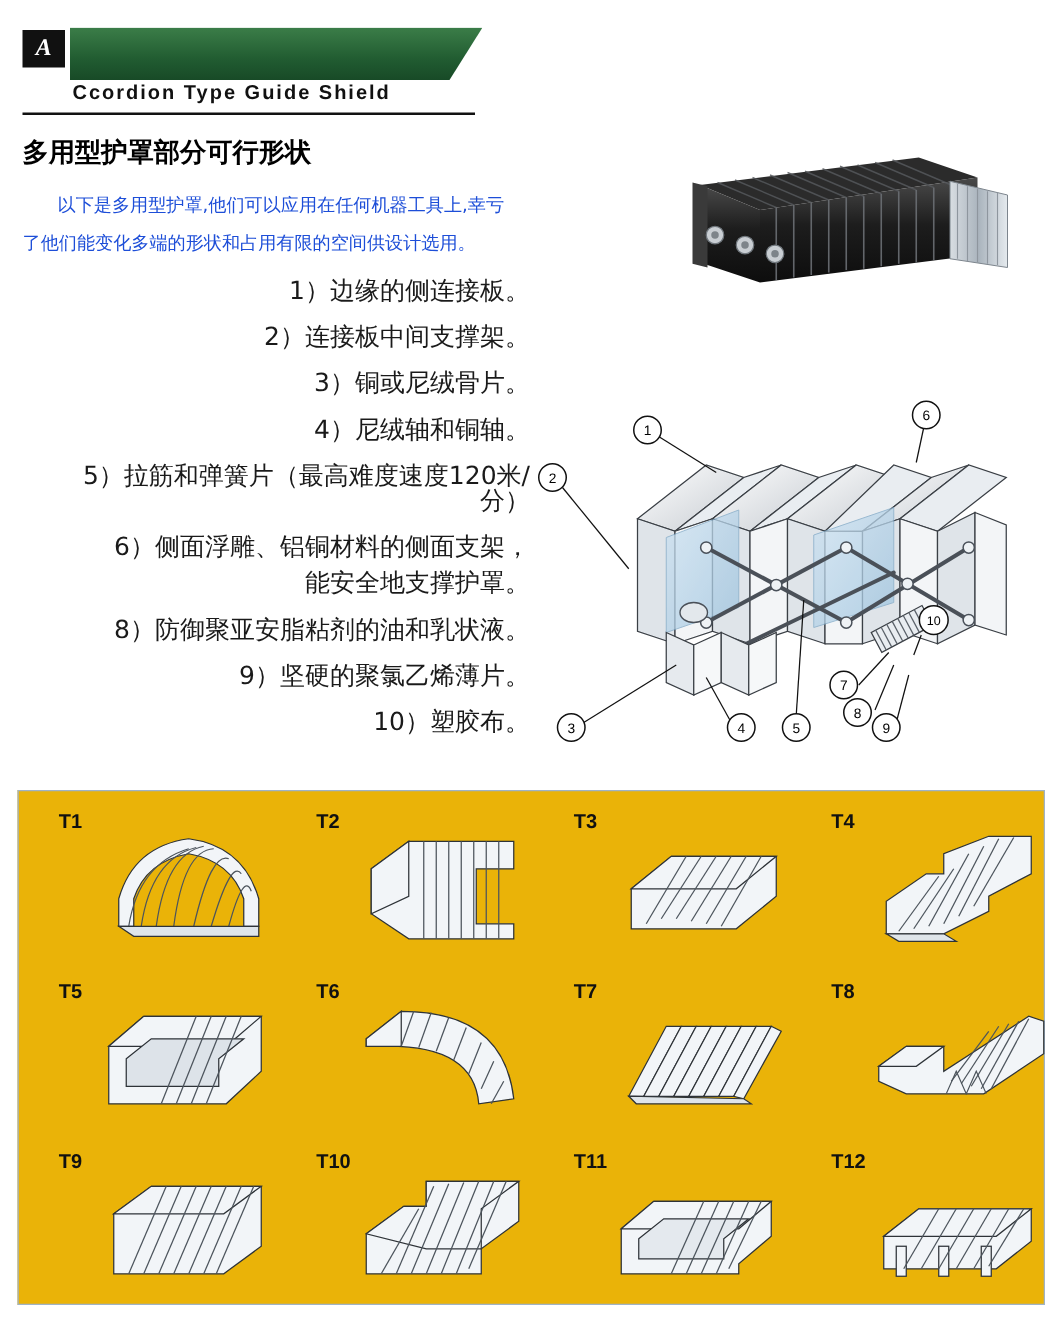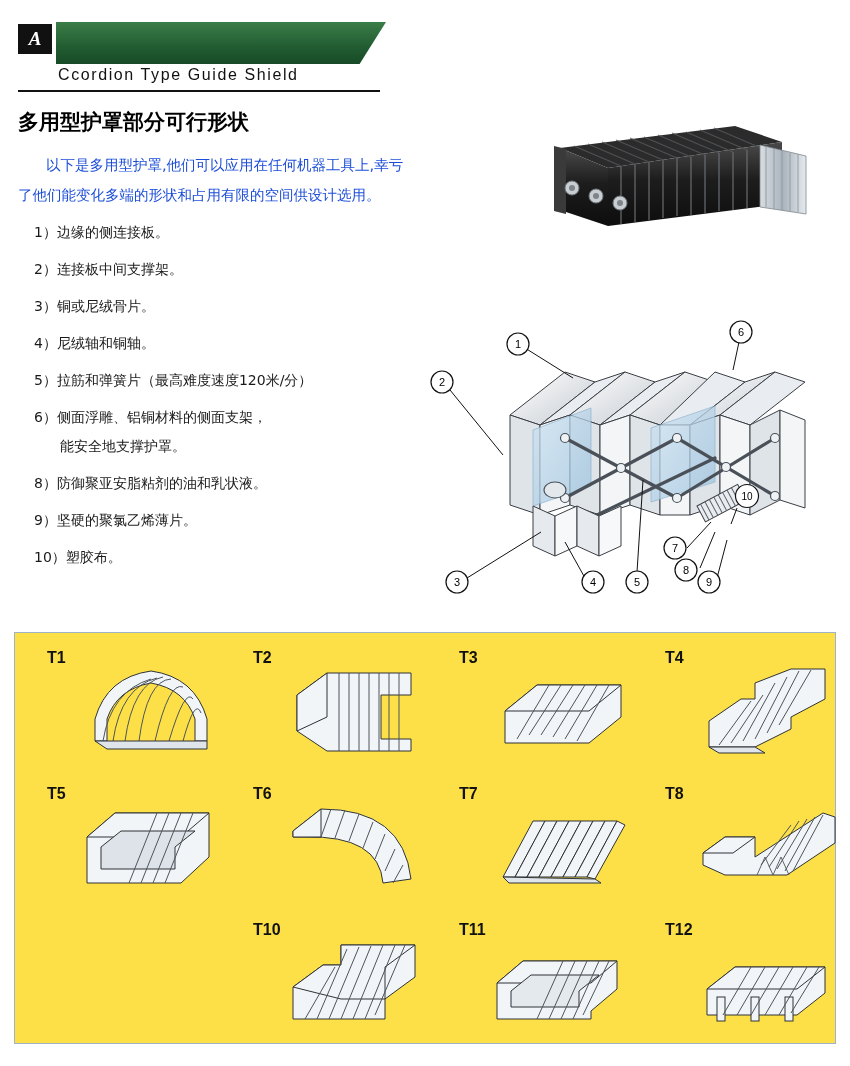--- a/index.html
+++ b/index.html
@@ -52,21 +52,21 @@
     white-space: nowrap;
     font-family: "DejaVu Sans", sans-serif;
   }
   .banner-cn .small { font-size: 19px; letter-spacing: 1px; }
   .banner-cn .big { font-size: 28px; font-weight: bold; letter-spacing: 1px; }
   .banner-cn .tail { font-size: 17px; font-style: italic; }
   .banner-en {
     position: absolute;
     left: 58px; top: 66px;
     font-size: 16px;
-    font-weight: normal;
+    font-weight: bold;
     color: #111;
     letter-spacing: 1.6px;
     font-family: "Liberation Sans", sans-serif;
     text-align: right;
   }
   .banner-rule {
     position: absolute;
     left: 18px; top: 90px;
     width: 362px; height: 2px;
     background: #111;
@@ -88,24 +88,25 @@
     font-size: 14.5px;
     line-height: 30px;
     color: #1d4ed8;
     text-indent: 28px;
     font-family: "DejaVu Sans", sans-serif;
   }
   .list {
     position: absolute;
     left: 34px; top: 222px;
     width: 390px;
-    font-size: 14px;
+    font-size: 20px;
     line-height: 20px;
     color: #1a1a1a;
     font-family: "DejaVu Sans", sans-serif;
+    text-align: right;
   }
   .list-item { margin-bottom: 17px; }
   .list-item .cont { display: block; padding-left: 26px; margin-top: 9px; }
 
   
   .photo {
     position: absolute;
     left: 520px; top: 118px;
     width: 300px; height: 125px;
   }
@@ -115,21 +116,21 @@
     position: absolute;
     left: 415px; top: 310px;
     width: 425px; height: 290px;
   }
 
   
   .panel {
     position: absolute;
     left: 14px; top: 632px;
     width: 822px; height: 412px;
-    background: #fde047;
+    background: #eab308;
     border: 1px solid #9fb3c6;
   }
   .shape-cell {
     position: absolute;
     width: 205px; height: 128px;
   }
   .shape-label {
     position: absolute;
     left: 22px; top: 8px;
     font-size: 16px;
@@ -539,20 +540,38 @@
           <line x1="90" y1="80" x2="120" y2="26"></line>
             <line x1="98" y1="80" x2="128" y2="24"></line>
           <line x1="66" y1="74" x2="96" y2="34"></line>
         </g>
         <g stroke="#4c545c" stroke-width="0.9" fill="none">
           <path d="M62,84 L70,66 L78,84 L86,66 L94,84"></path>
         </g>
       </svg>
     </div>
 
+    <div class="shape-cell" style="left:10px;  top:280px;">
+      <div class="shape-label">T9</div>
+      <svg class="shape-art" viewBox="0 0 148 106">
+        <g fill="#f2f5f8" stroke="#2e3338" stroke-width="1">
+          <polygon points="14,92 14,44 44,22 132,22 132,70 102,92"></polygon>
+          <polygon points="14,44 44,22 132,22 102,44"></polygon>
+        </g>
+        <g stroke="#4c545c" stroke-width="1">
+          <line x1="26" y1="92" x2="56" y2="22"></line>
+            <line x1="38" y1="92" x2="68" y2="22"></line>
+          <line x1="50" y1="92" x2="80" y2="22"></line>
+            <line x1="62" y1="92" x2="92" y2="22"></line>
+          <line x1="74" y1="92" x2="104" y2="22"></line>
+            <line x1="86" y1="92" x2="116" y2="22"></line>
+          <line x1="96" y1="92" x2="126" y2="22"></line>
+        </g>
+      </svg>
+    </div>
 
     <div class="shape-cell" style="left:216px; top:280px;">
       <div class="shape-label">T10</div>
       <svg class="shape-art" viewBox="0 0 148 106">
         <g fill="#f2f5f8" stroke="#2e3338" stroke-width="1">
           <polygon points="10,92 10,60 40,38 58,38 58,18 132,18 132,50 102,72 102,92"></polygon>
           <polygon points="10,60 40,38 58,38 58,18 132,18 102,40 102,72 58,72"></polygon>
         </g>
         <g stroke="#4c545c" stroke-width="1">
           <line x1="22" y1="92" x2="52" y2="40"></line>

